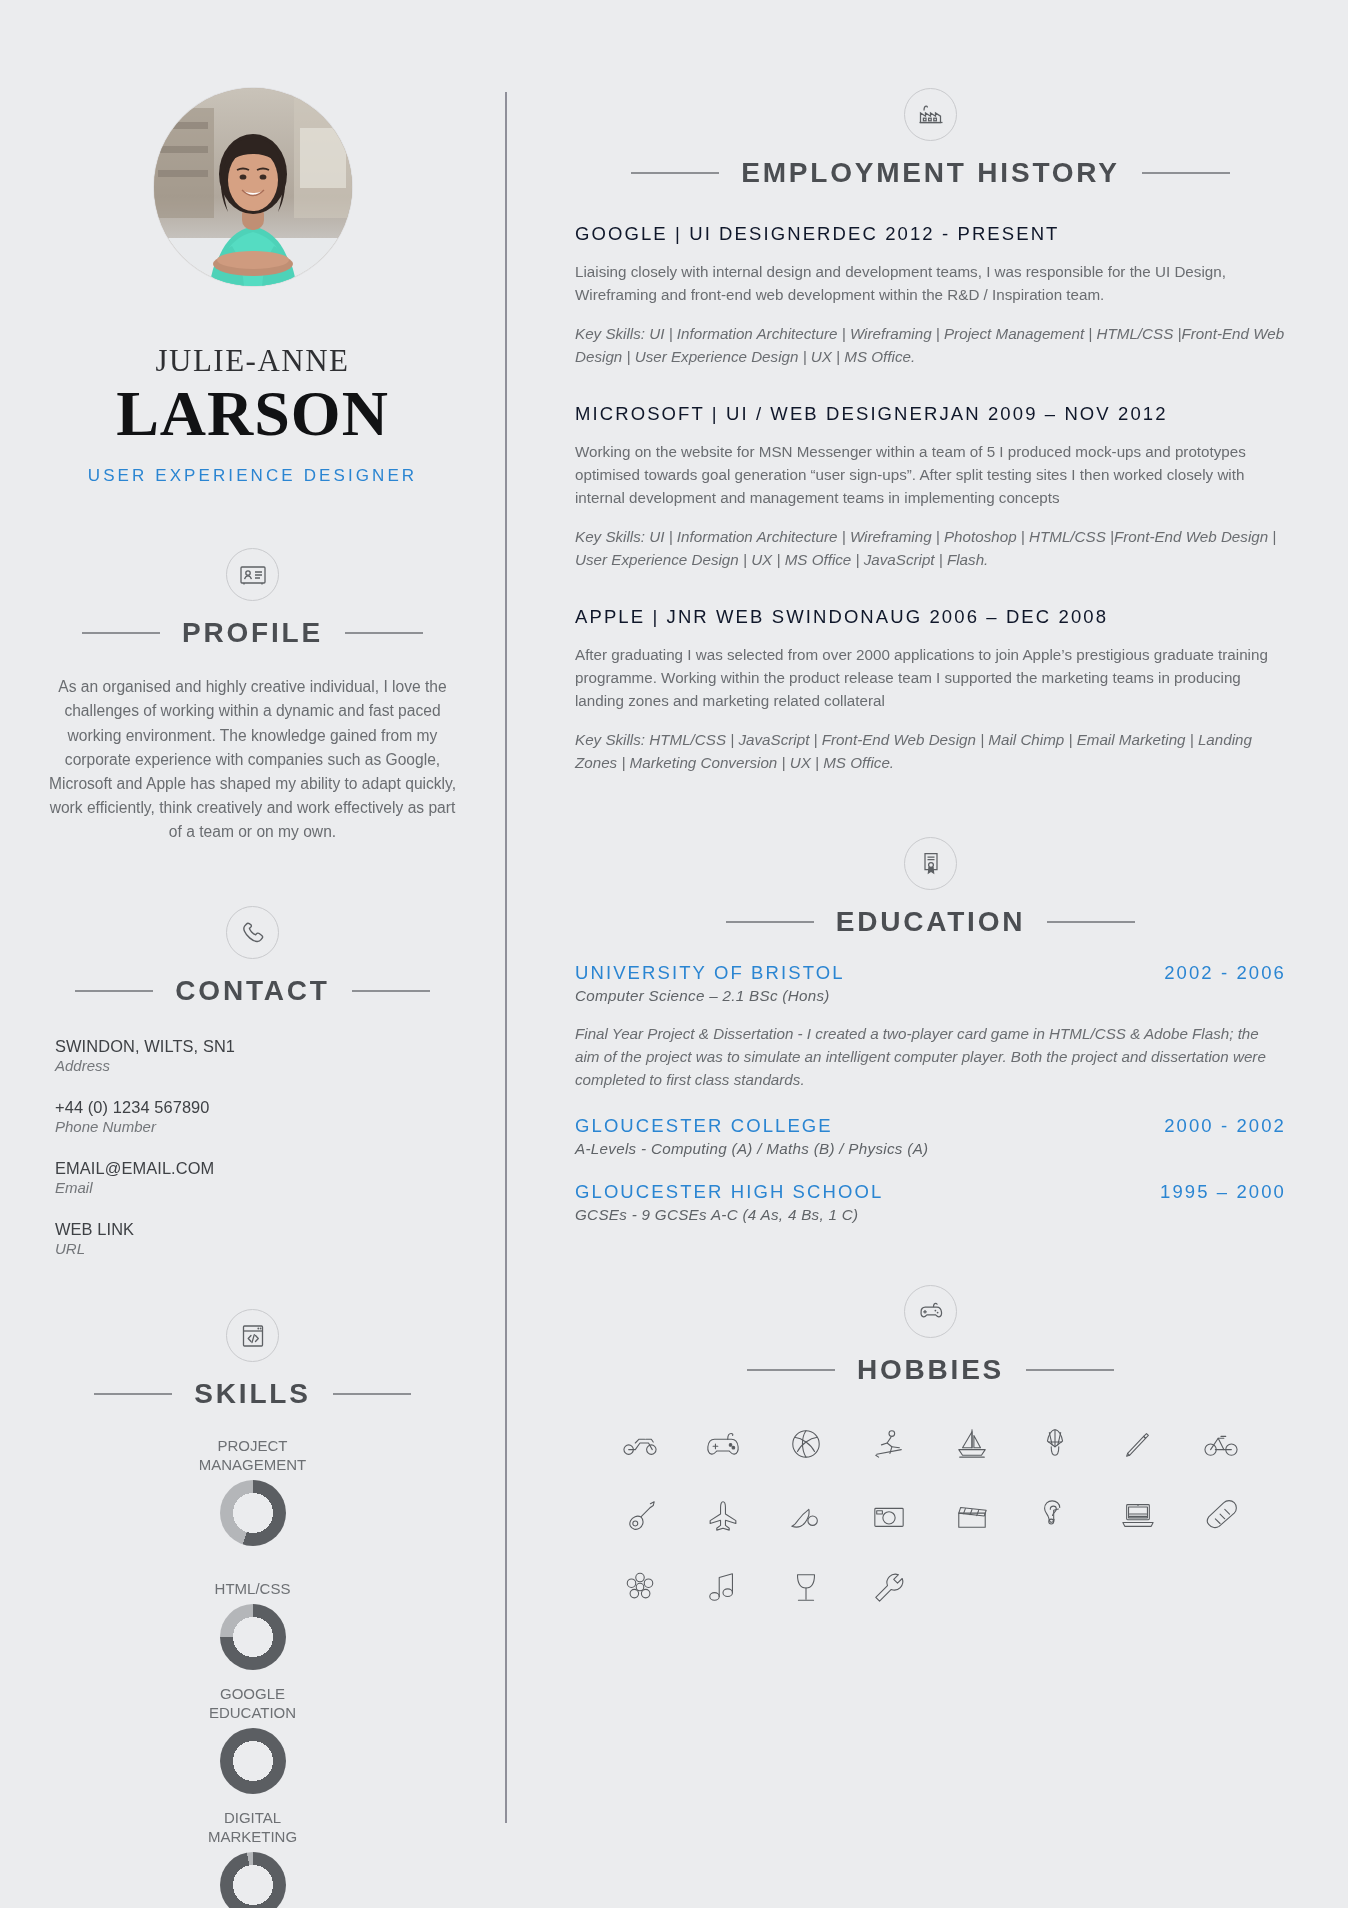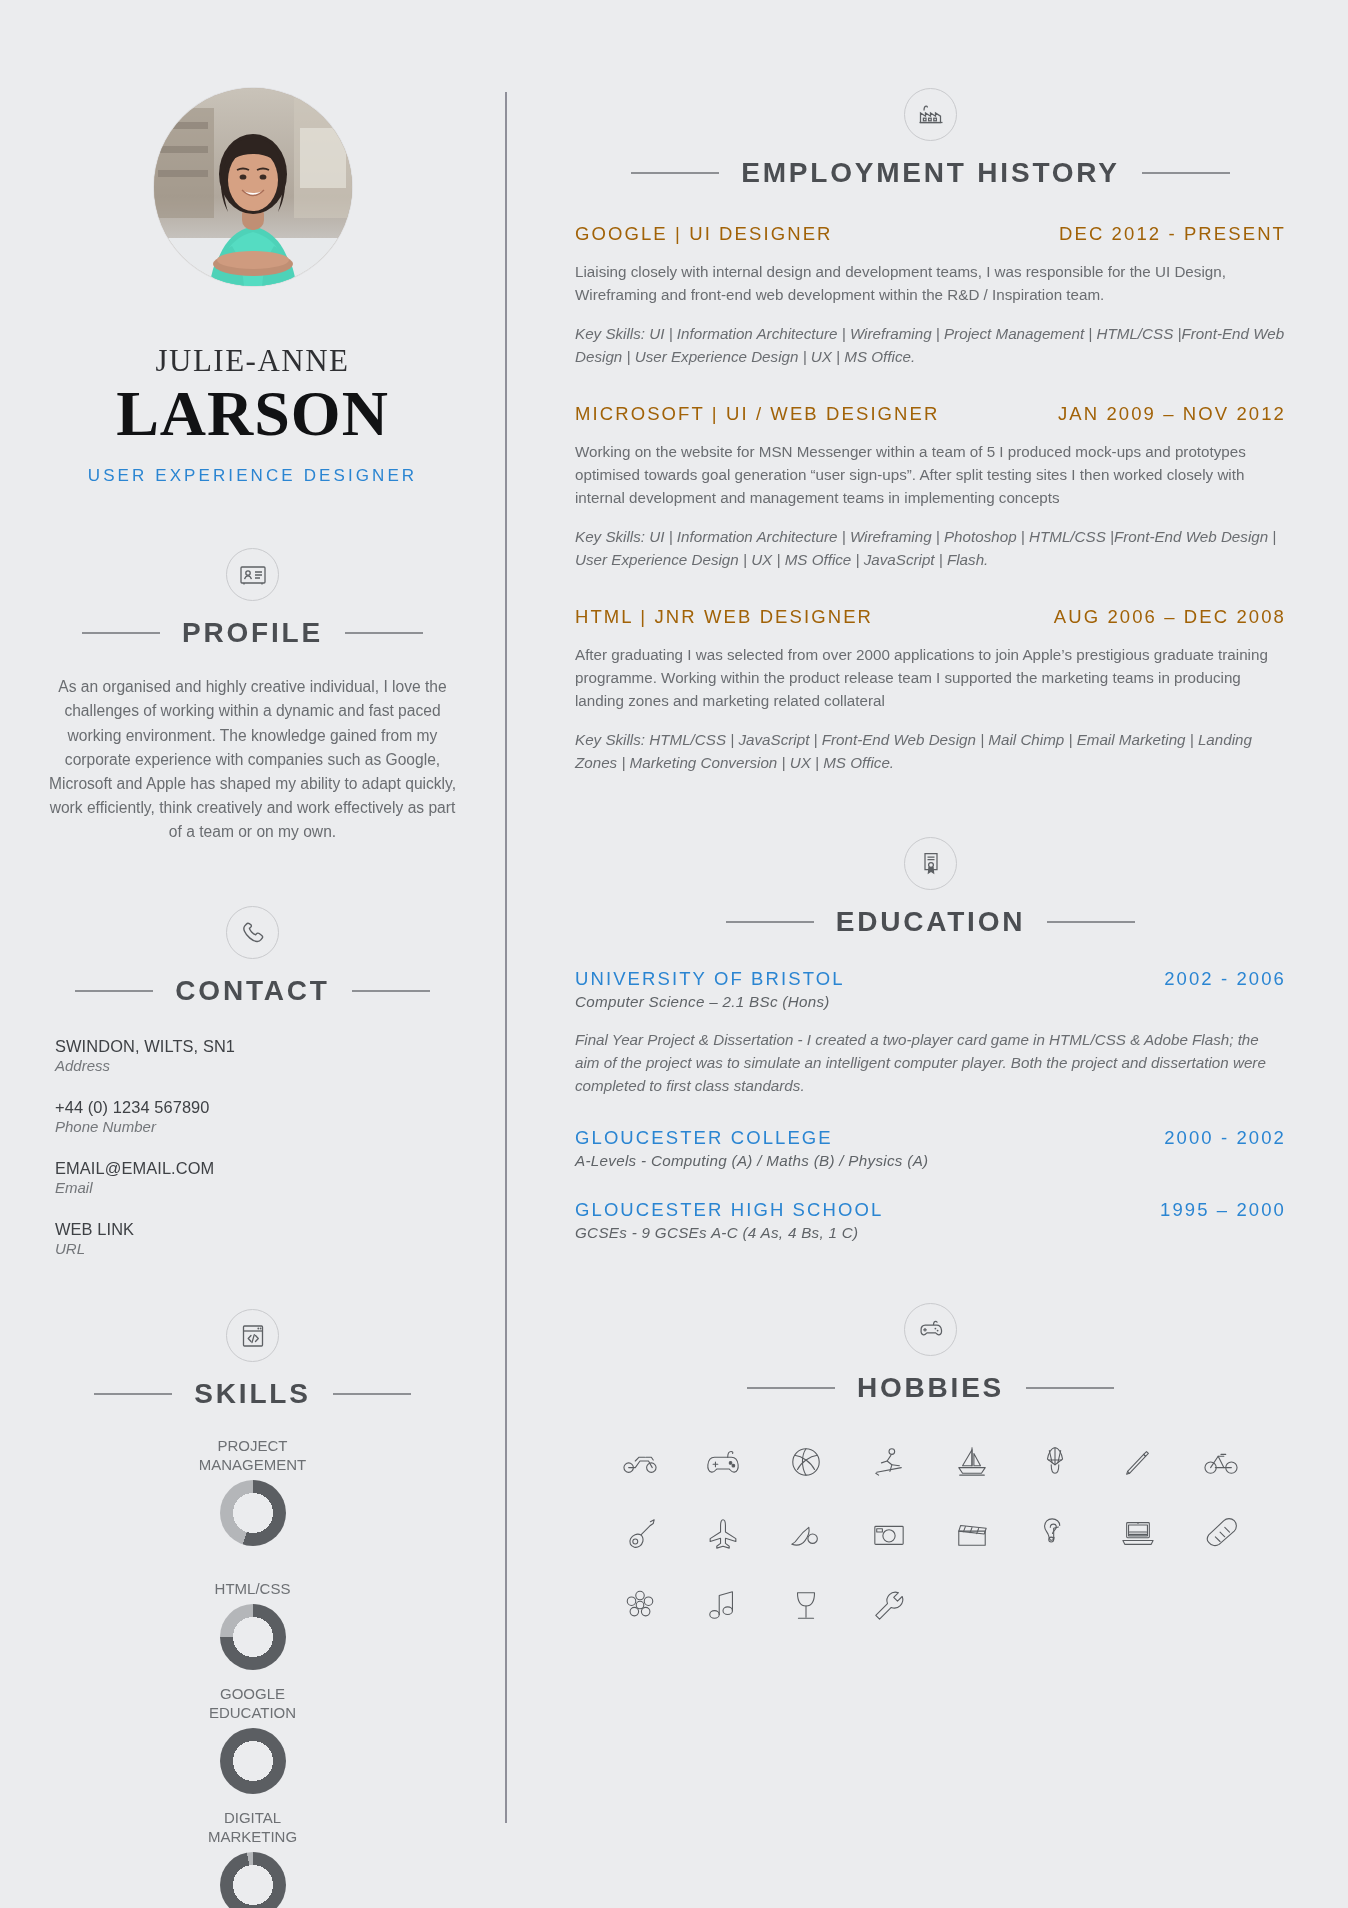--- a/index.html
+++ b/index.html
@@ -170,23 +170,22 @@
     flex: 1;
     padding: 88px 62px 0 70px;
     border-radius: 11px;
   }
 
   .sec-head.wide .rule { width: 88px; }
 
   .entry { margin-top: 34px; }
   .entry-head {
     display: flex;
-    justify-content: space-between;
     align-items: baseline;
-    color: #a16207;
+    color: #0f172a;
     font-size: 18.5px;
     letter-spacing: 2.1px;
     font-weight: 400;
   }
   .entry-head .org { white-space: nowrap; }
   .entry-head .dates { white-space: nowrap; }
 
   .entry-body {
     margin-top: 15px;
     font-size: 15.2px;
@@ -195,21 +194,21 @@
   }
   .entry-skills {
     margin-top: 17px;
     font-size: 15.2px;
     line-height: 1.5;
     font-style: italic;
     color: #6a6d71;
   }
 
   
-  .edu-entry { margin-top: 30px; }
+  .edu-entry { margin-top: 24px; }
   .edu-head {
     display: flex;
     justify-content: space-between;
     align-items: baseline;
     color: #2a85d2;
     font-size: 18.5px;
     letter-spacing: 2.1px;
   }
   .edu-sub {
     font-size: 15.2px;
@@ -449,21 +448,21 @@
         <div class="entry-head">
           <span class="org">MICROSOFT  |  UI / WEB DESIGNER</span>
           <span class="dates">JAN 2009 – NOV 2012</span>
         </div>
         <p class="entry-body">Working on the website for MSN Messenger within a team of 5 I produced mock-ups and prototypes optimised towards goal generation “user sign-ups”.  After split testing sites I then worked closely with internal development and management teams in implementing concepts</p>
         <p class="entry-skills">Key Skills: UI  |  Information Architecture  |  Wireframing  |  Photoshop  |  HTML/CSS |Front-End Web Design  |  User Experience Design  |  UX  |  MS Office  |  JavaScript  |  Flash.</p>
       </div>
 
       <div class="entry">
         <div class="entry-head">
-          <span class="org">HTML  |  JNR WEB DESIGNER</span>
+          <span class="org">APPLE  |  JNR WEB SWINDON</span>
           <span class="dates">AUG 2006 – DEC 2008</span>
         </div>
         <p class="entry-body">After graduating I was selected from over 2000 applications to join Apple’s prestigious graduate training programme.  Working within the product release team I supported the marketing teams in producing landing zones and marketing related collateral</p>
         <p class="entry-skills">Key Skills: HTML/CSS  |  JavaScript  |  Front-End Web Design  |  Mail Chimp  |  Email Marketing  |  Landing Zones  |  Marketing Conversion  |  UX  |  MS Office.</p>
       </div>
     </div>
 
     <div class="sec-block">
       <div class="sec-icon">
         <svg width="30" height="30" viewBox="0 0 30 30" fill="none" stroke="#5d6064" stroke-width="1.25">

